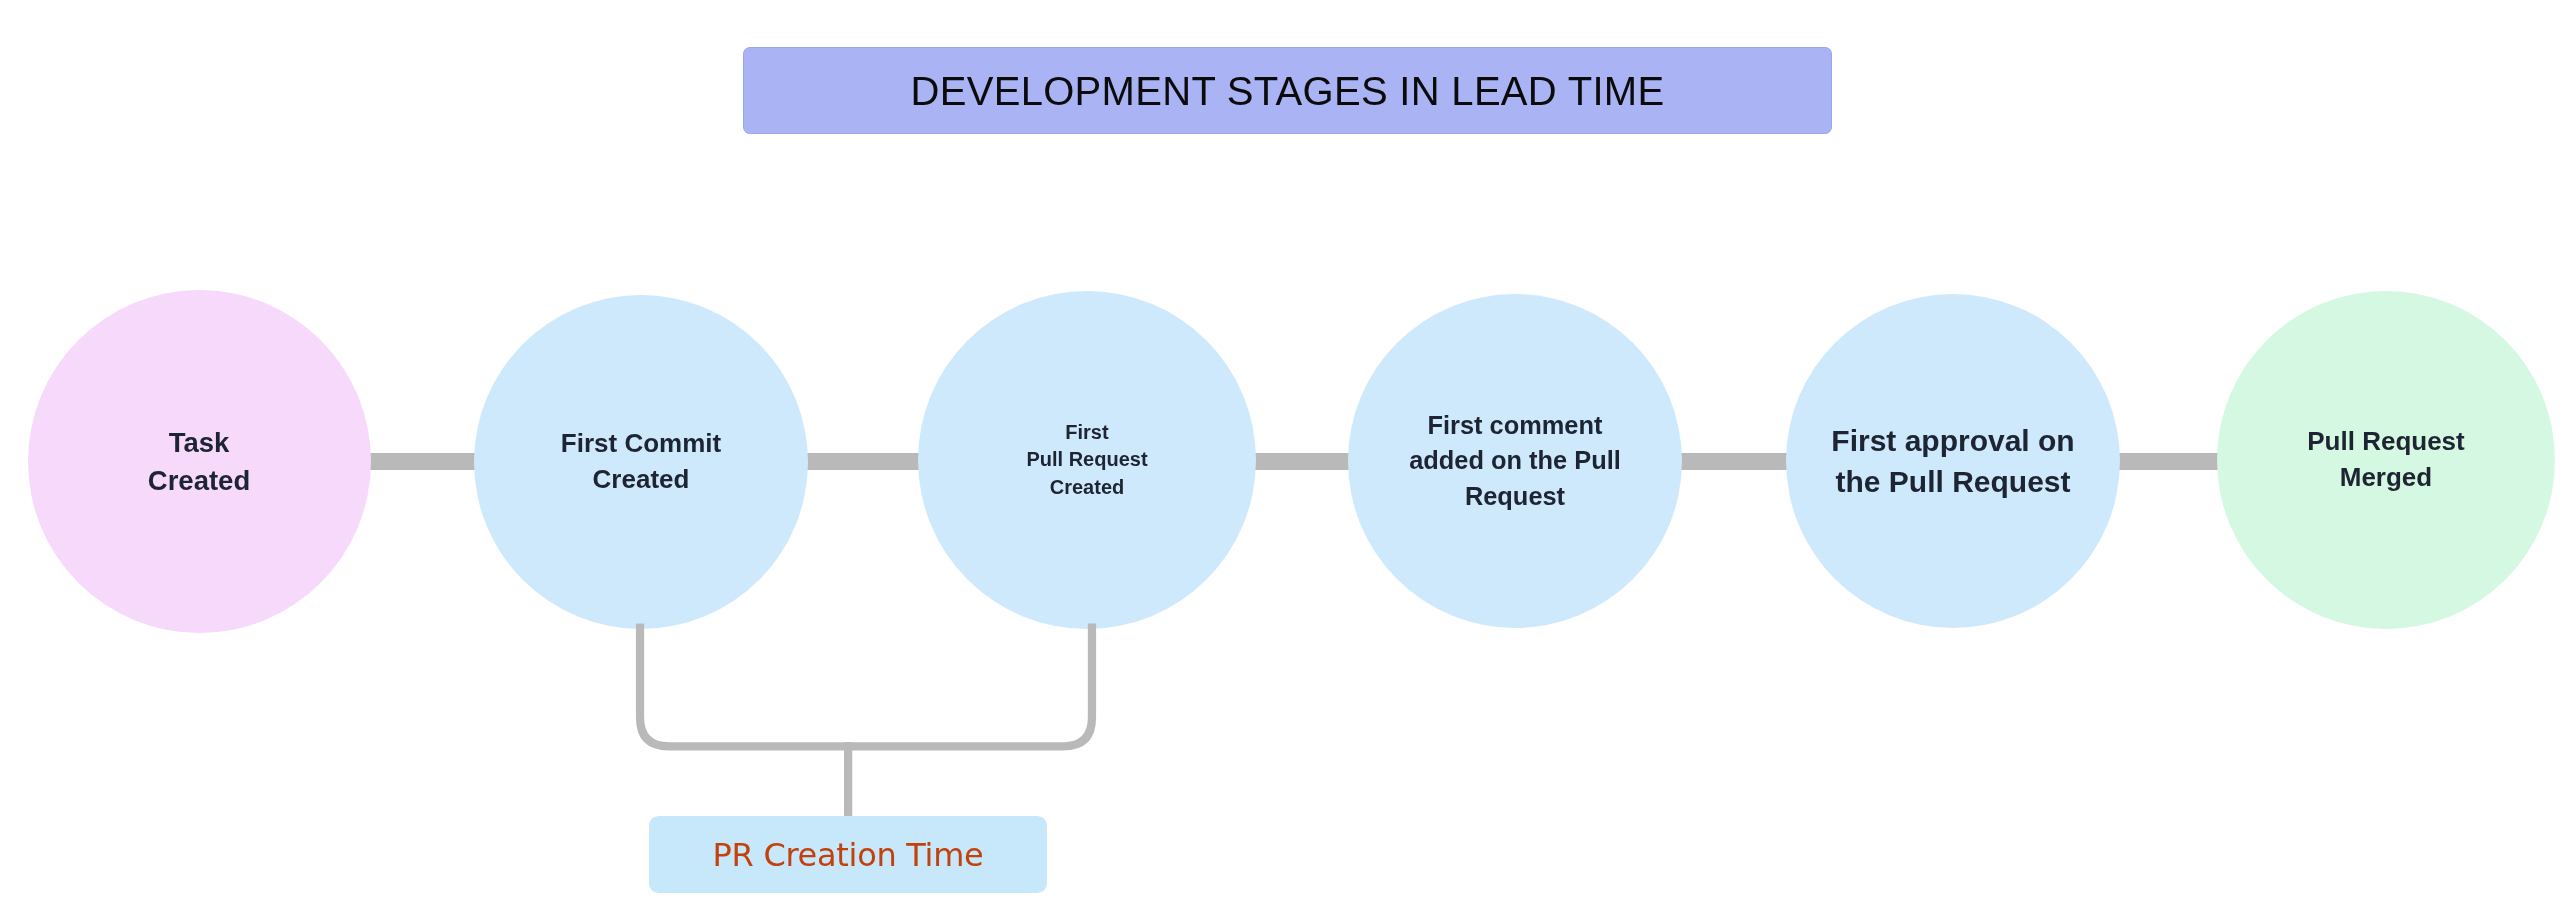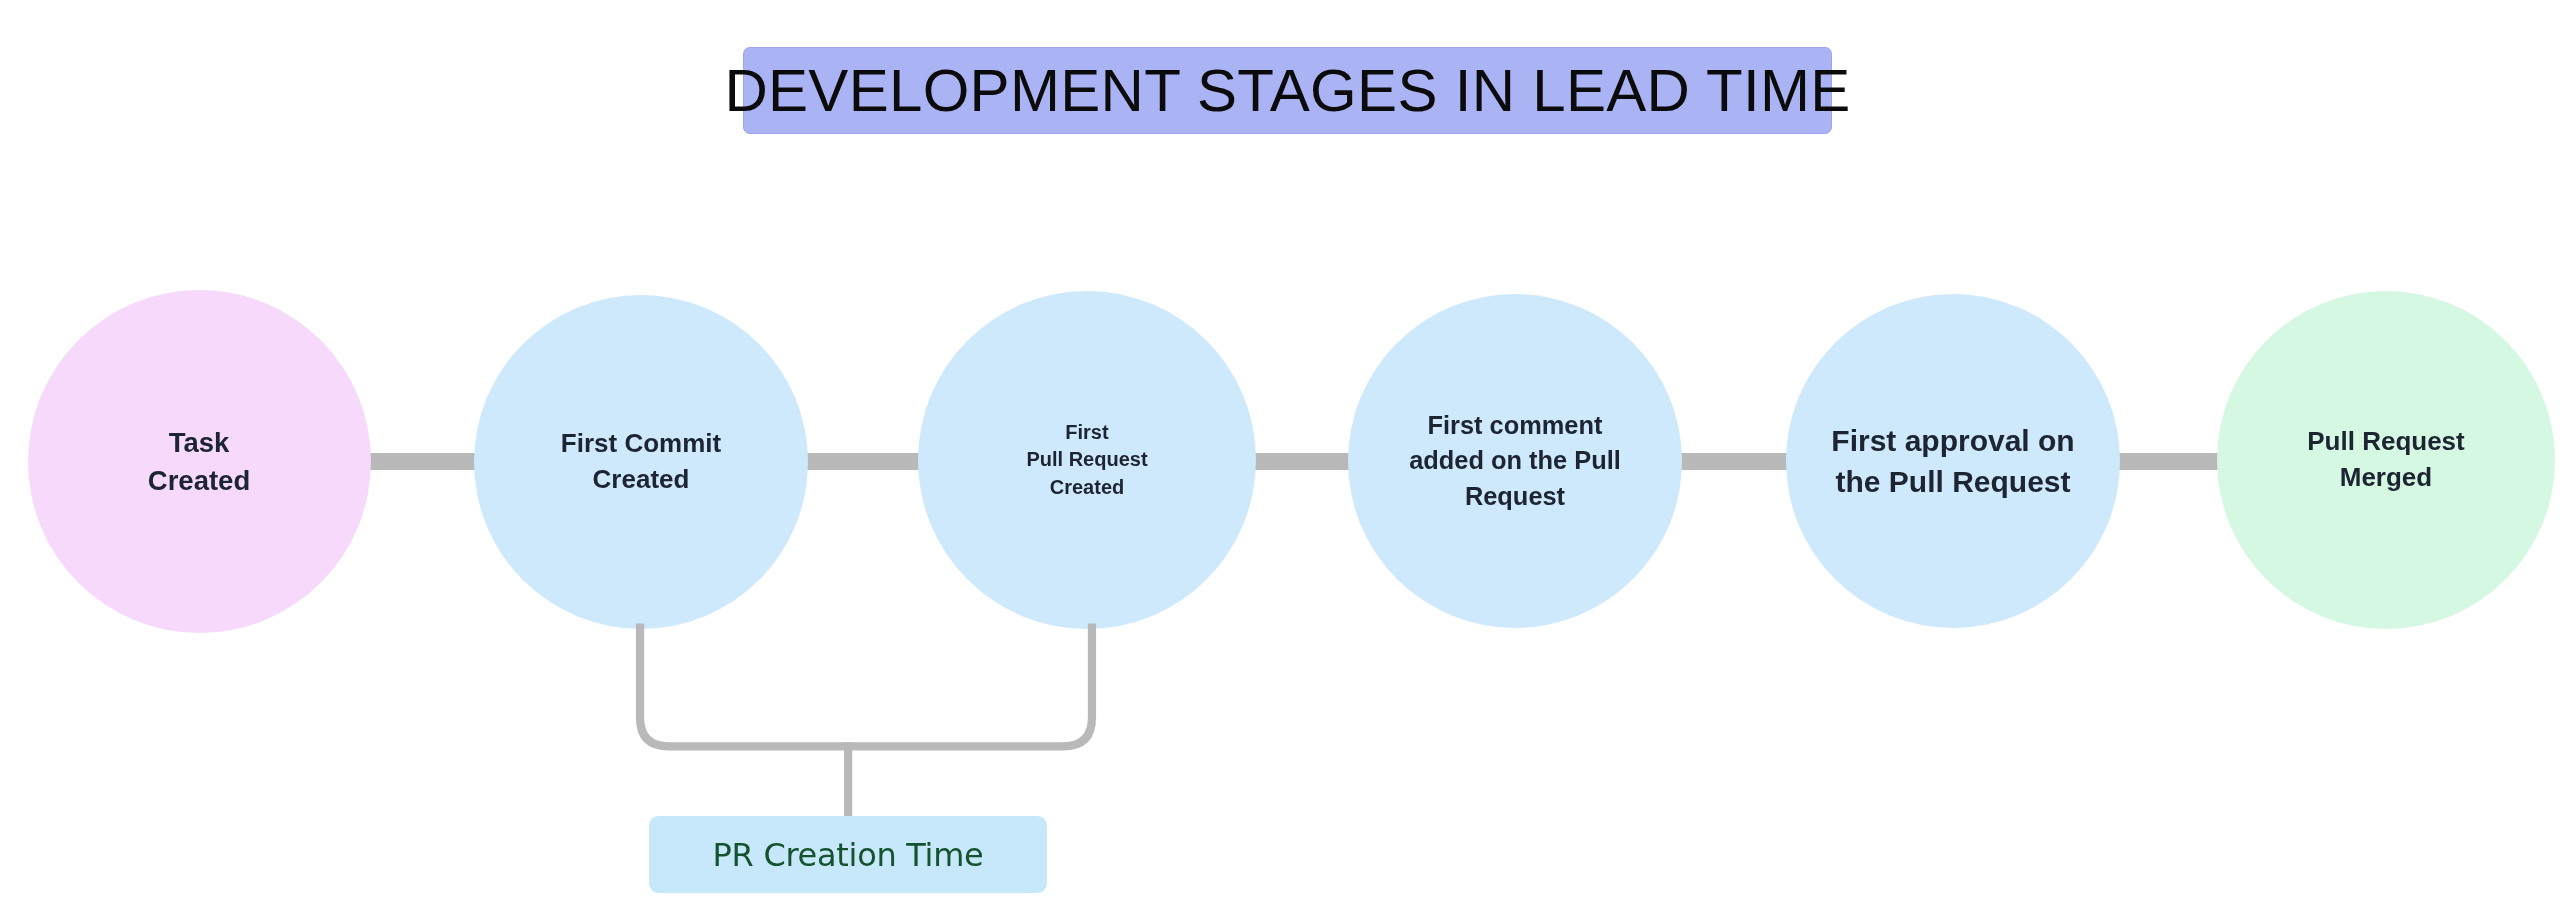--- a/index.html
+++ b/index.html
@@ -32,21 +32,21 @@
     background: #aab4f5;
     border: 0.7px solid #9aa4ef;
     border-radius: 6.9px;
     box-sizing: border-box;
     display: flex;
     align-items: center;
     justify-content: center;
   }
   .title-text {
     font-family: "Liberation Sans", sans-serif;
-    font-size: 60px;
+    font-size: 40px;
     font-weight: 400;
     color: #0b0b0b;
     letter-spacing: 0.3px;
     white-space: nowrap;
     line-height: 1;
   }
 
   
   .link-bar {
     position: absolute;
@@ -109,21 +109,21 @@
     border-radius: 9.6px;
     box-sizing: border-box;
     display: flex;
     align-items: center;
     justify-content: center;
   }
   .time-label-text {
     font-family: "DejaVu Sans", sans-serif;
     font-size: 32px;
     font-weight: 400;
-    color: #14532d;
+    color: #c2410c;
     letter-spacing: -0.3px;
     white-space: nowrap;
     line-height: 1;
   }
 </style>
 </head>
 <body>
 
 <div id="canvas">
 

